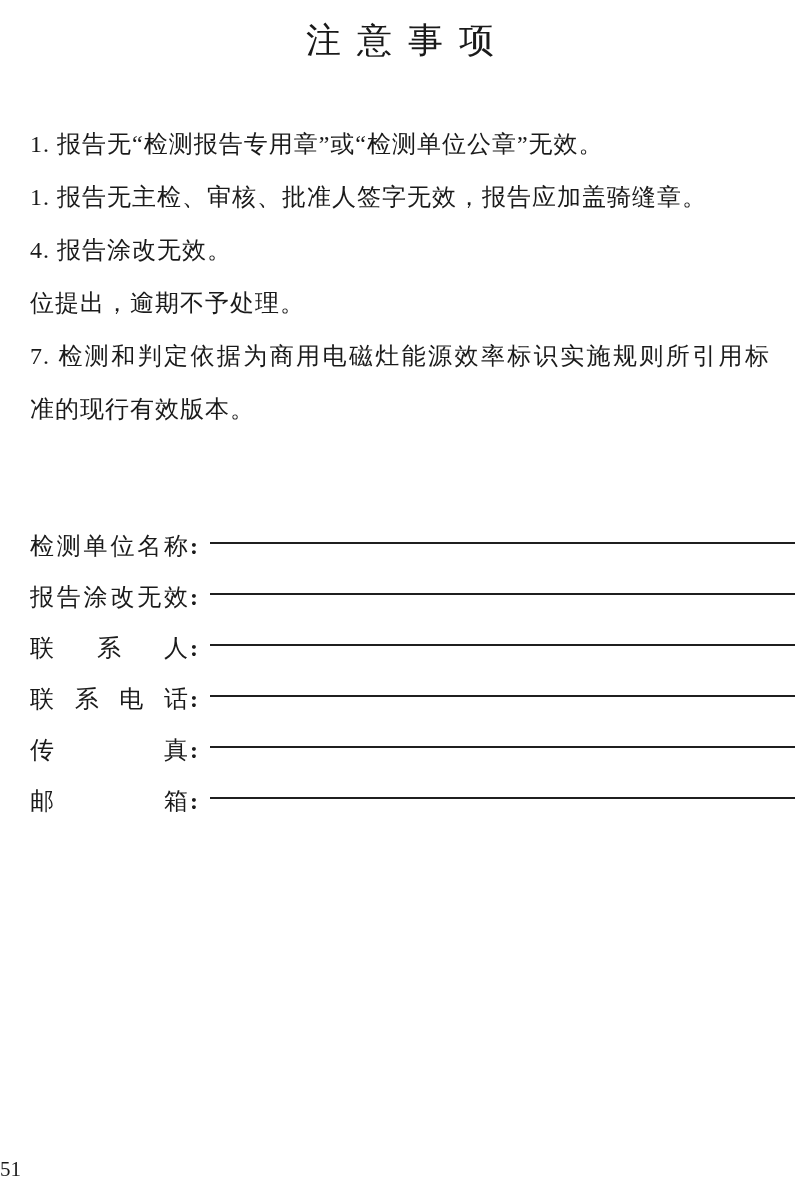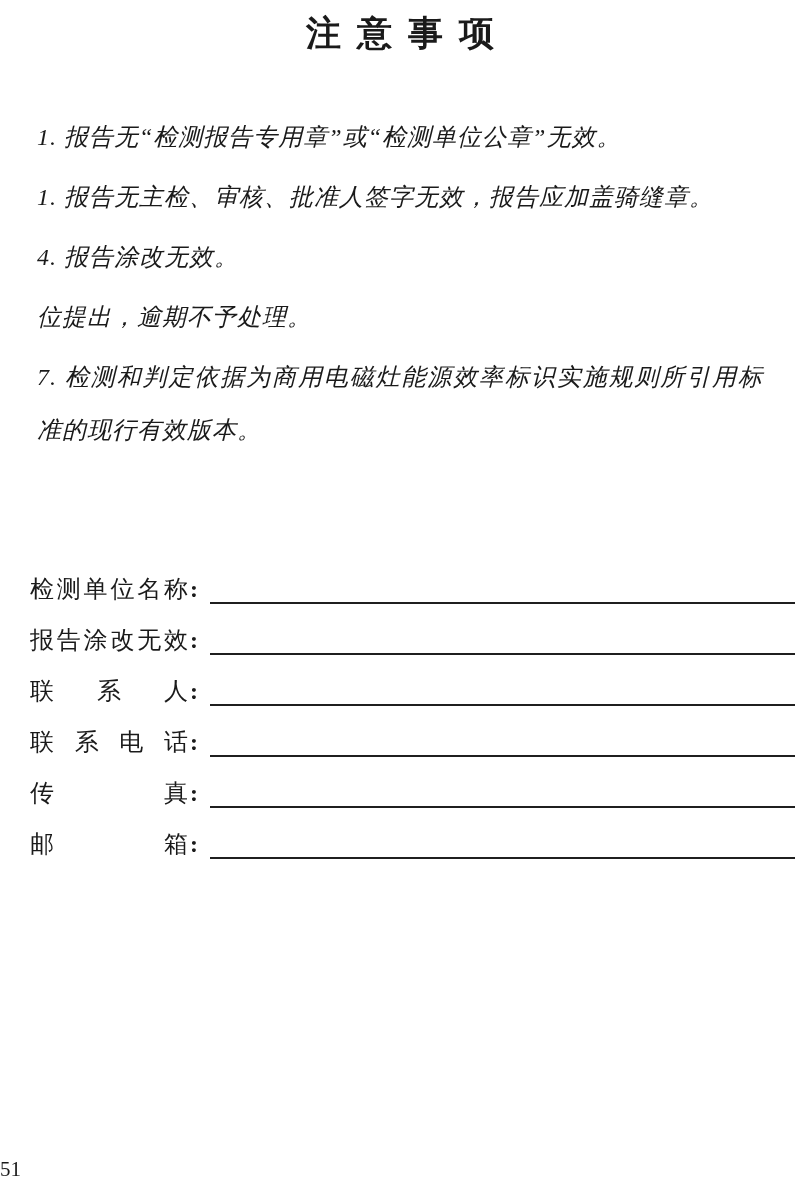--- a/index.html
+++ b/index.html
@@ -7,45 +7,44 @@
     position: relative;
     width: 800px;
     height: 1186px;
     background: #ffffff;
     color: #1a1a1a;
     font-family: "Liberation Serif", "DejaVu Serif", serif;
     overflow: hidden;
     margin: 0 auto;
   }
   .title {
-    margin: 8px;
+    margin: 15px;
     padding-top: 5px;
     font-size: 35px;
     line-height: 42px;
-    font-weight: 700;
+    font-weight: 400;
     text-align: center;
     letter-spacing: 16px;
     text-indent: 16px;
     white-space: nowrap;
   }
   .notes { margin: 56px 30px 0 30px; }
-  .note-item { margin: 7px; font-style: italic; }
+  .note-item { margin: 0; }
   .nline {
     font-size: 24px;
     line-height: 53px;
     letter-spacing: 1px;
   }
   .nline.j {
     text-align: justify;
     text-align-last: justify;
   }
   .form { margin: 96px 5px 0 30px; }
   .frow {
     display: flex;
-    align-items: flex-end;
     height: 51px;
     font-size: 24px;
   }
   .flabel {
     display: inline-block;
     width: 158px;
     line-height: 29px;
     text-align: justify;
     text-align-last: justify;
   }

